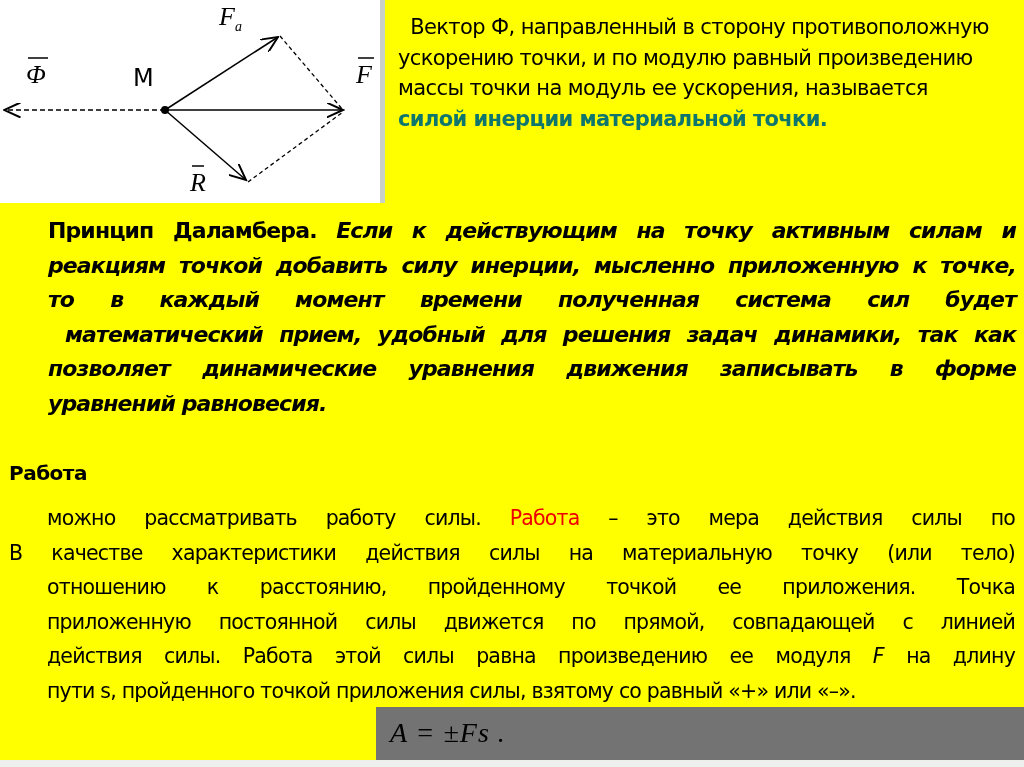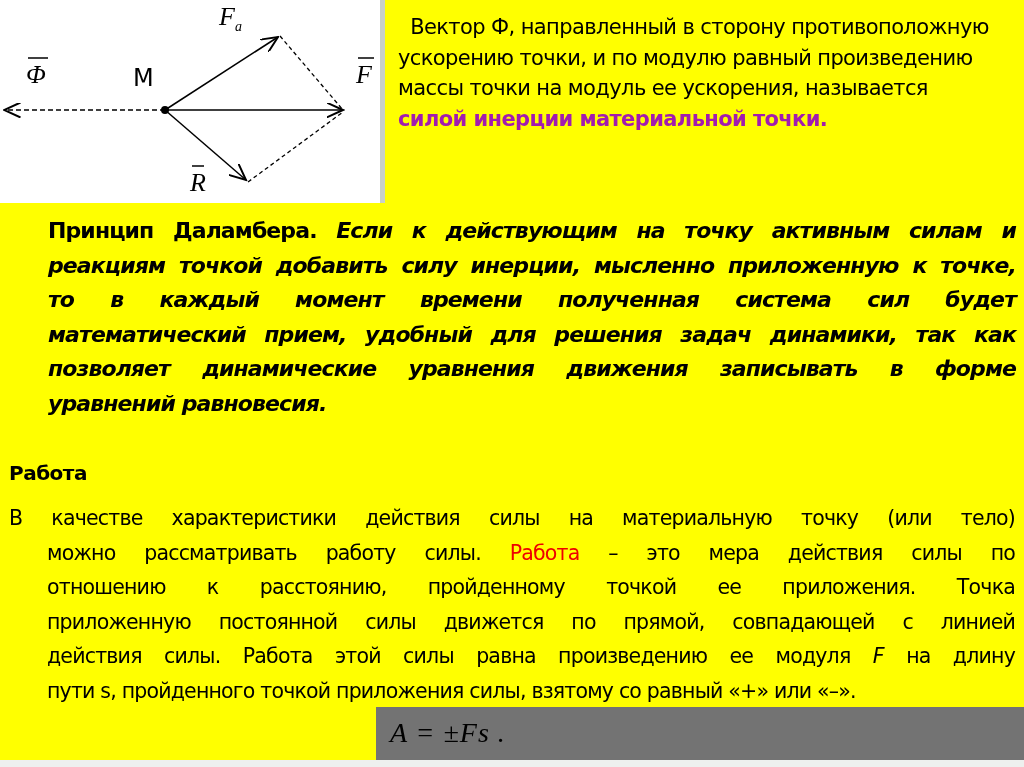--- a/index.html
+++ b/index.html
@@ -1,20 +1,20 @@
 <!DOCTYPE html>
 <html><head>
 <meta charset="utf-8">
 <style>
   html,body{margin:0;padding:0;}
   body{width:1024px;height:767px;position:relative;overflow:hidden;background:#ffff00;font-family:"Liberation Sans",sans-serif;color:#000;}
   .diagram{position:absolute;left:0;top:0;width:380px;height:203px;background:#fff;}
   .sep{position:absolute;left:380px;top:0;width:5px;height:203px;background:#c8d0c8;}
   .intro{position:absolute;left:398px;top:12px;width:600px;font-size:21px;line-height:30.5px;font-family:"DejaVu Sans",sans-serif;letter-spacing:-0.6px;}
-  .red{color:#a21caf;font-weight:bold;}
+  .red{color:#0f766e;font-weight:bold;}
   .principle{position:absolute;left:48px;top:214px;width:968px;font-size:22px;line-height:34.5px;font-weight:bold;text-align:justify;font-family:"DejaVu Sans",sans-serif;letter-spacing:-0.9px;}
   .principle .it{font-style:italic;}
   .principle .last{text-align:left;}
   .work-h{position:absolute;left:9px;top:461px;font-size:20px;font-weight:bold;font-family:"DejaVu Sans",sans-serif;letter-spacing:-0.5px;}
   .work-p{position:absolute;left:9px;top:501px;width:1006px;font-size:20.5px;line-height:34.5px;text-align:justify;font-family:"DejaVu Sans",sans-serif;letter-spacing:-0.8px;}
   .work-p .line{display:block;padding-left:38px;text-align:justify;text-align-last:justify;}
   .work-p .first{padding-left:0;}
   .work-p .end{text-align-last:left;}
   .work-p .redtxt{color:#ee0000;}
   .formula{position:absolute;left:376px;top:707px;width:777px;height:54px;background:#737373;}
@@ -58,30 +58,30 @@
   <span class="lbl" style="left:190px;top:168px;">R</span>
 </div>
 <div class="sep"></div>
 
 <div class="intro">&nbsp;&nbsp;<span>Вектор Ф, направленный в сторону противоположную ускорению точки, и по модулю равный произведению массы точки на модуль ее ускорения, называется </span><span class="red">силой инерции материальной точки.</span></div>
 
 <div class="principle">
   <div style="text-align-last:justify;"><span>Принцип Даламбера.</span> <span class="it">Если к действующим на точку активным силам и</span></div>
   <div class="it" style="text-align-last:justify;">реакциям точкой добавить силу инерции, мысленно приложенную к точке,</div>
   <div class="it" style="text-align-last:justify;">то в каждый момент времени полученная система сил будет</div>
-  <div class="it" style="text-align-last:justify;">математический прием, удобный для решения задач динамики, так как</div>
+  <div class="it" style="text-align-last:justify;margin-left:17px;">математический прием, удобный для решения задач динамики, так как</div>
   <div class="it" style="text-align-last:justify;">позволяет динамические уравнения движения записывать в форме</div>
   <div class="it last">уравнений равновесия.</div>
 </div>
 
 <div class="work-h">Работа</div>
 
 <div class="work-p">
+  <span class="line"><span>можно рассматривать работу силы. </span><span class="redtxt">Работа</span><span> – это мера действия силы по</span></span>
   <span class="line first">В качестве характеристики действия силы на материальную точку (или тело)</span>
-  <span class="line"><span>можно рассматривать работу силы. </span><span class="redtxt">Работа</span><span> – это мера действия силы по</span></span>
   <span class="line">отношению к расстоянию, пройденному точкой ее приложения. Точка</span>
   <span class="line">приложенную постоянной силы  движется по прямой, совпадающей с линией</span>
   <span class="line"><span>действия силы. Работа этой силы равна произведению ее модуля </span><i>F</i><span> на длину</span></span>
   <span class="line end">пути s, пройденного точкой приложения силы, взятому со равный «+» или «–».</span>
 </div>
 
 <div class="formula">
   <span class="f-eq">A = ±Fs .</span>
   <span class="f-num">(6.8)</span>
 </div>

